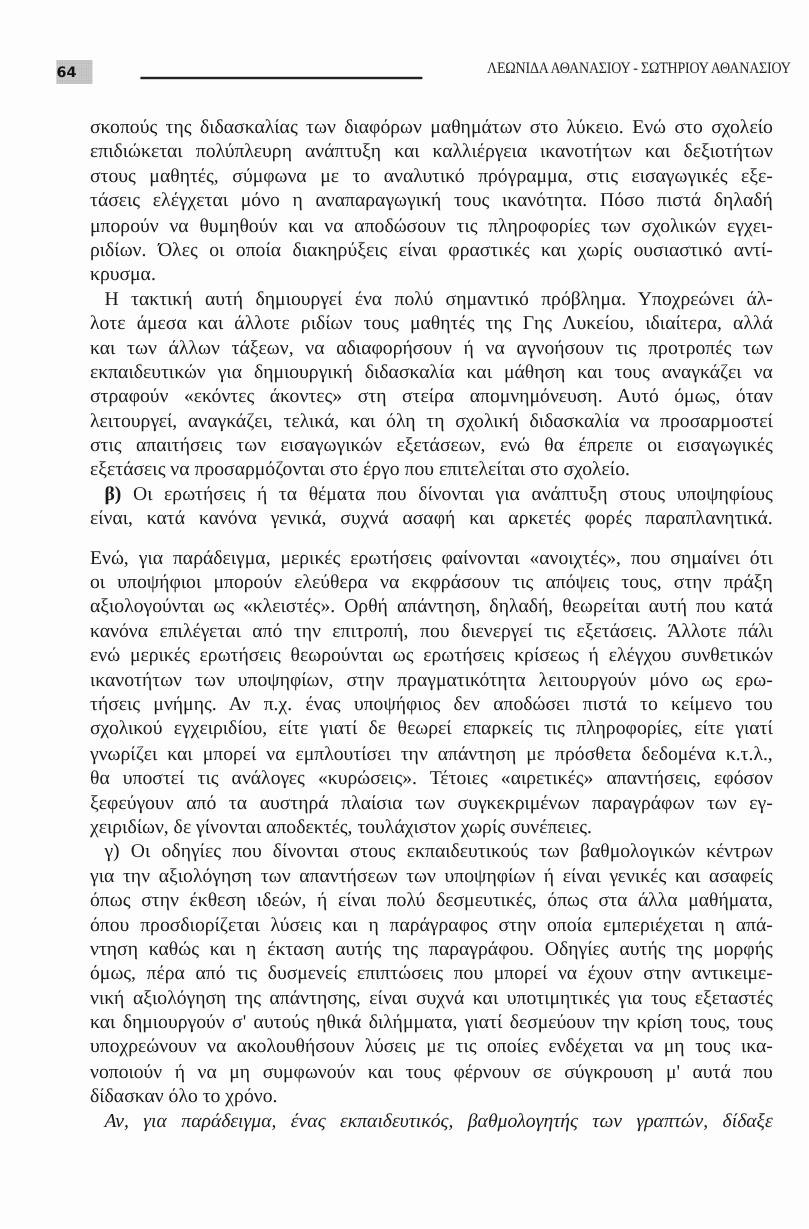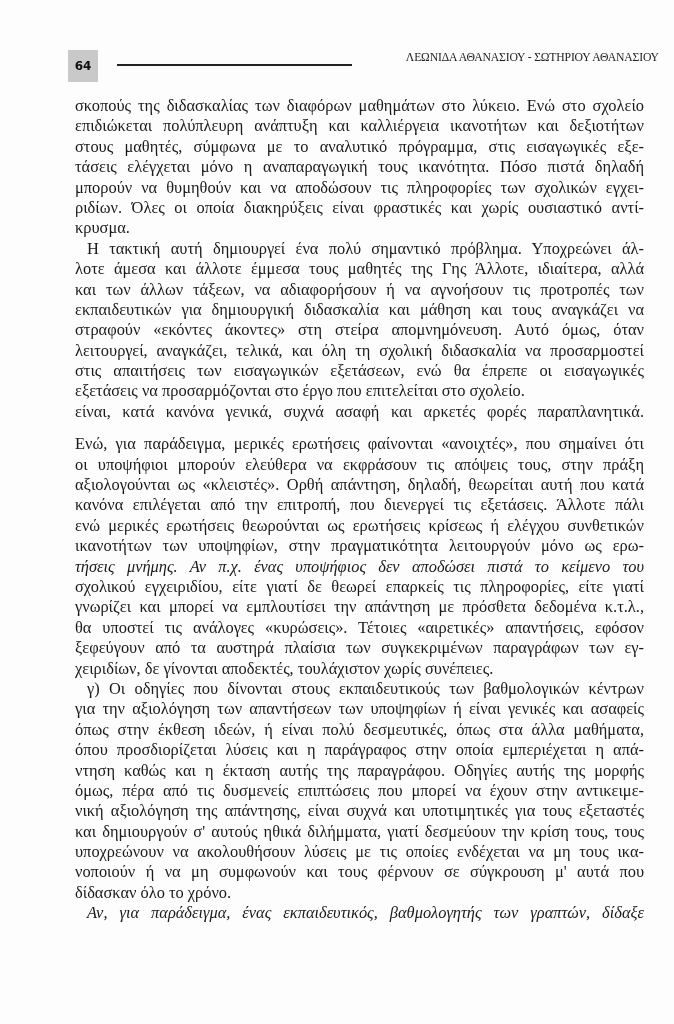--- a/index.html
+++ b/index.html
@@ -1,23 +1,23 @@
 <!DOCTYPE html>
 <html><head>
 <meta charset="utf-8">
 <style>
   html, body { margin: 0; padding: 0; background: #ffffff; }
   body { width: 674px; height: 1024px; position: relative; overflow: hidden; }
   .page { position: absolute; left: 0; top: 0; width: 674px; height: 1024px; background: #fdfdfd; }
   .page-num-box {
-    position: absolute; left: 68px; top: 50px; width: 30px; height: 32px;
+    position: absolute; left: 47px; top: 50px; width: 30px; height: 20px;
     background: #c9c9c9; 
     background-image: radial-gradient(#b5b5b5 0.6px, transparent 0.7px);
     background-size: 2px 2px;
-    display: flex; align-items: center; justify-content: center;
+    display: flex; align-items: center; justify-content: flex-start;
     font-family: "DejaVu Sans", sans-serif; font-weight: bold; font-size: 12px; color: #111;
   }
   .header-rule { position: absolute; left: 117px; top: 64px; width: 235px; height: 2px; background: #222; }
   .running-head {
     position: absolute; left: 372px; top: 49px; width: 282px; text-align: right;
     font-family: "Liberation Serif", serif; font-size: 13.3px; color: #222; letter-spacing: -0.2px;
     transform: scaleX(0.88); transform-origin: right center; white-space: nowrap;
   }
   .body-text {
     position: absolute; left: 75px; top: 96px; width: 569px;
@@ -46,38 +46,39 @@
       <span class="line" style="white-space: nowrap; display: block;"><span style="white-space: nowrap; word-spacing: 0px;">επιδιώκεται πολύπλευρη ανάπτυξη και καλλιέργεια ικανοτήτων και δεξιοτήτων</span></span>
       <span class="line" style="white-space: nowrap; display: block;"><span style="white-space: nowrap; word-spacing: 0px;">στους μαθητές, σύμφωνα με το αναλυτικό πρόγραμμα, στις εισαγωγικές εξε-</span></span>
       <span class="line" style="white-space: nowrap; display: block;"><span style="white-space: nowrap; word-spacing: 0px;">τάσεις ελέγχεται μόνο η αναπαραγωγική τους ικανότητα. Πόσο πιστά δηλαδή</span></span>
       <span class="line" style="white-space: nowrap; display: block;"><span style="white-space: nowrap; word-spacing: 0px;">μπορούν να θυμηθούν και να αποδώσουν τις πληροφορίες των σχολικών εγχει-</span></span>
       <span class="line" style="white-space: nowrap; display: block;"><span style="white-space: nowrap; word-spacing: 0px;">ριδίων. Όλες οι οποία διακηρύξεις είναι φραστικές και χωρίς ουσιαστικό αντί-</span></span>
       <span class="line last" style="white-space: nowrap; display: block;"><span style="white-space: nowrap;">κρυσμα.</span></span>
     </div>
 
     <div>
       <span class="line indent" style="white-space: nowrap; display: block;"><span style="white-space: nowrap; word-spacing: 0px;">Η τακτική αυτή δημιουργεί ένα πολύ σημαντικό πρόβλημα. Υποχρεώνει άλ-</span></span>
-      <span class="line" style="white-space: nowrap; display: block;"><span style="white-space: nowrap; word-spacing: 0px;">λοτε άμεσα και άλλοτε έμμεσα τους μαθητές της Γης Άλλοτε, ιδιαίτερα, αλλά</span></span>
+      <span class="line" style="white-space: nowrap; display: block;"><span style="white-space: nowrap; word-spacing: 0px;">λοτε άμεσα και άλλοτε ριδίων τους μαθητές της Γης Λυκείου, ιδιαίτερα, αλλά</span></span>
       <span class="line" style="white-space: nowrap; display: block;"><span style="white-space: nowrap; word-spacing: 0px;">και των άλλων τάξεων, να αδιαφορήσουν ή να αγνοήσουν τις προτροπές των</span></span>
       <span class="line" style="white-space: nowrap; display: block;"><span style="white-space: nowrap; word-spacing: 0px;">εκπαιδευτικών για δημιουργική διδασκαλία και μάθηση και τους αναγκάζει να</span></span>
       <span class="line" style="white-space: nowrap; display: block;"><span style="white-space: nowrap; word-spacing: 0px;">στραφούν «εκόντες άκοντες» στη στείρα απομνημόνευση. Αυτό όμως, όταν</span></span>
       <span class="line" style="white-space: nowrap; display: block;"><span style="white-space: nowrap; word-spacing: 0px;">λειτουργεί, αναγκάζει, τελικά, και όλη τη σχολική διδασκαλία να προσαρμοστεί</span></span>
       <span class="line" style="white-space: nowrap; display: block;"><span style="white-space: nowrap; word-spacing: 0px;">στις απαιτήσεις των εισαγωγικών εξετάσεων, ενώ θα έπρεπε οι εισαγωγικές</span></span>
       <span class="line last" style="white-space: nowrap; display: block;"><span style="white-space: nowrap;">εξετάσεις να προσαρμόζονται στο έργο που επιτελείται στο σχολείο.</span></span>
     </div>
 
     <div>
+      <span class="line indent" style="white-space: nowrap; display: block;"><span style="white-space: nowrap; word-spacing: 0px;"><b class="marker">β)</b><span> Οι ερωτήσεις ή τα θέματα που δίνονται για ανάπτυξη στους υποψηφίους</span></span></span>
       <span class="line" style="white-space: nowrap; display: block;"><span style="white-space: nowrap; word-spacing: 0px;">είναι, κατά κανόνα γενικά, συχνά ασαφή και αρκετές φορές παραπλανητικά.</span></span>
       <span class="line" style="white-space: nowrap; display: block; margin-top: 12px;"><span style="white-space: nowrap; word-spacing: 0px;">Ενώ, για παράδειγμα, μερικές ερωτήσεις φαίνονται «ανοιχτές», που σημαίνει ότι</span></span>
       <span class="line" style="white-space: nowrap; display: block;"><span style="white-space: nowrap; word-spacing: 0px;">οι υποψήφιοι μπορούν ελεύθερα να εκφράσουν τις απόψεις τους, στην πράξη</span></span>
       <span class="line" style="white-space: nowrap; display: block;"><span style="white-space: nowrap; word-spacing: 0px;">αξιολογούνται ως «κλειστές». Ορθή απάντηση, δηλαδή, θεωρείται αυτή που κατά</span></span>
       <span class="line" style="white-space: nowrap; display: block;"><span style="white-space: nowrap; word-spacing: 0px;">κανόνα επιλέγεται από την επιτροπή, που διενεργεί τις εξετάσεις. Άλλοτε πάλι</span></span>
       <span class="line" style="white-space: nowrap; display: block;"><span style="white-space: nowrap; word-spacing: 0px;">ενώ μερικές ερωτήσεις θεωρούνται ως ερωτήσεις κρίσεως ή ελέγχου συνθετικών</span></span>
       <span class="line" style="white-space: nowrap; display: block;"><span style="white-space: nowrap; word-spacing: 0px;">ικανοτήτων των υποψηφίων, στην πραγματικότητα λειτουργούν μόνο ως ερω-</span></span>
-      <span class="line" style="white-space: nowrap; display: block; font-style: italic;"><span style="white-space: nowrap; word-spacing: 0px;">τήσεις μνήμης. Αν π.χ. ένας υποψήφιος δεν αποδώσει πιστά το κείμενο του</span></span>
+      <span class="line" style="white-space: nowrap; display: block;"><span style="white-space: nowrap; word-spacing: 0px;">τήσεις μνήμης. Αν π.χ. ένας υποψήφιος δεν αποδώσει πιστά το κείμενο του</span></span>
       <span class="line" style="white-space: nowrap; display: block;"><span style="white-space: nowrap; word-spacing: 0px;">σχολικού εγχειριδίου, είτε γιατί δε θεωρεί επαρκείς τις πληροφορίες, είτε γιατί</span></span>
       <span class="line" style="white-space: nowrap; display: block;"><span style="white-space: nowrap; word-spacing: 0px;">γνωρίζει και μπορεί να εμπλουτίσει την απάντηση με πρόσθετα δεδομένα κ.τ.λ.,</span></span>
       <span class="line" style="white-space: nowrap; display: block;"><span style="white-space: nowrap; word-spacing: 0px;">θα υποστεί τις ανάλογες «κυρώσεις». Τέτοιες «αιρετικές» απαντήσεις, εφόσον</span></span>
       <span class="line" style="white-space: nowrap; display: block;"><span style="white-space: nowrap; word-spacing: 0px;">ξεφεύγουν από τα αυστηρά πλαίσια των συγκεκριμένων παραγράφων των εγ-</span></span>
       <span class="line last" style="white-space: nowrap; display: block;"><span style="white-space: nowrap;">χειριδίων, δε γίνονται αποδεκτές, τουλάχιστον χωρίς συνέπειες.</span></span>
     </div>
 
     <div>
       <span class="line indent" style="white-space: nowrap; display: block;"><span style="white-space: nowrap; word-spacing: 0px;"><span>γ)</span><span> Οι οδηγίες που δίνονται στους εκπαιδευτικούς των βαθμολογικών κέντρων</span></span></span>
       <span class="line" style="white-space: nowrap; display: block;"><span style="white-space: nowrap; word-spacing: 0px;">για την αξιολόγηση των απαντήσεων των υποψηφίων ή είναι γενικές και ασαφείς</span></span>

